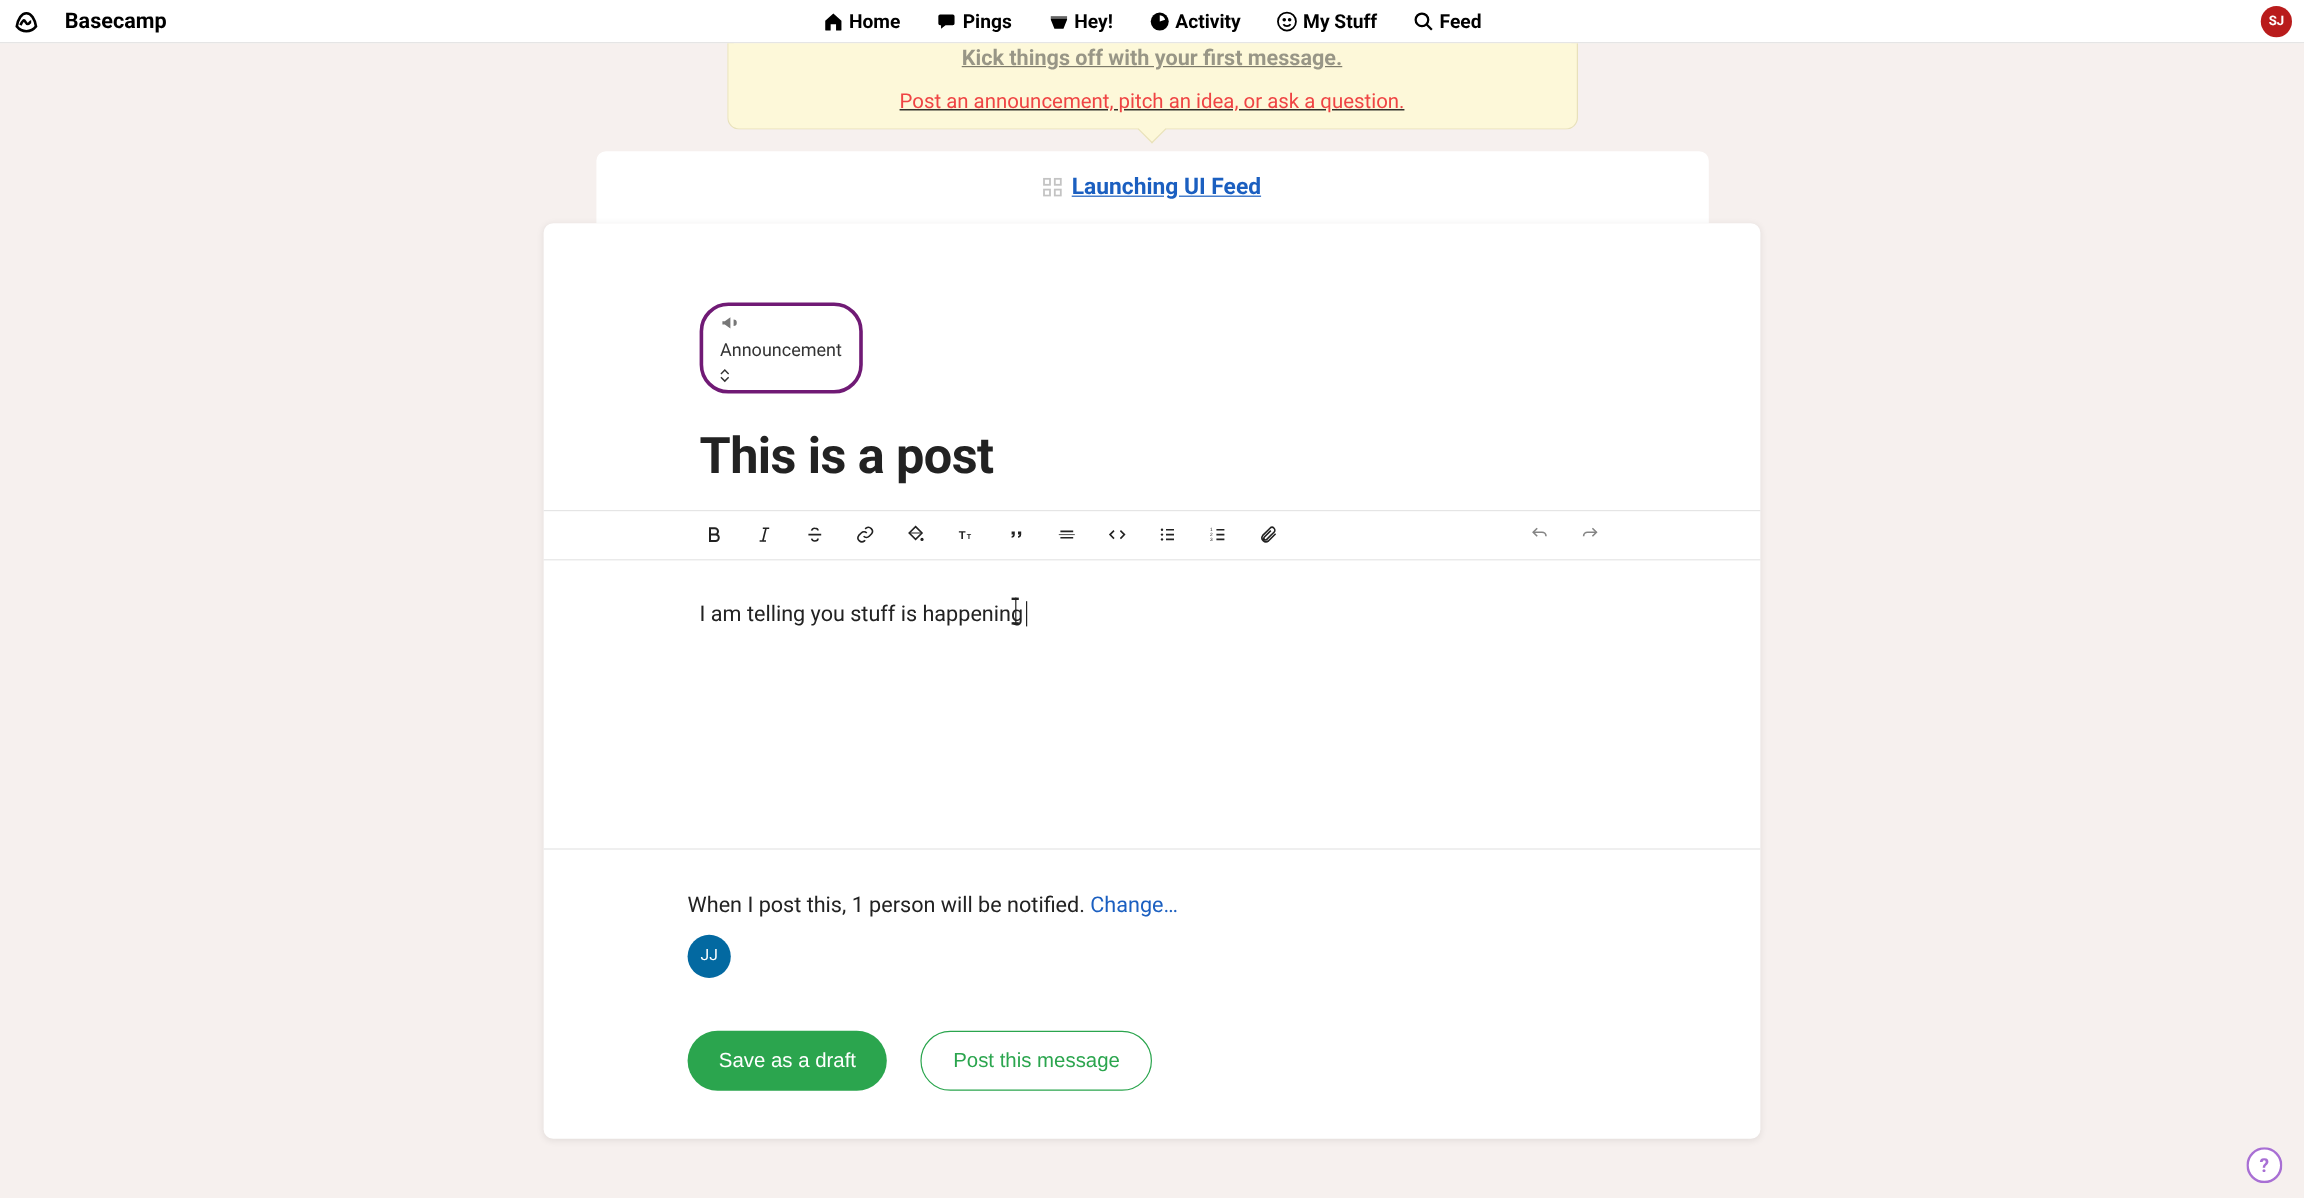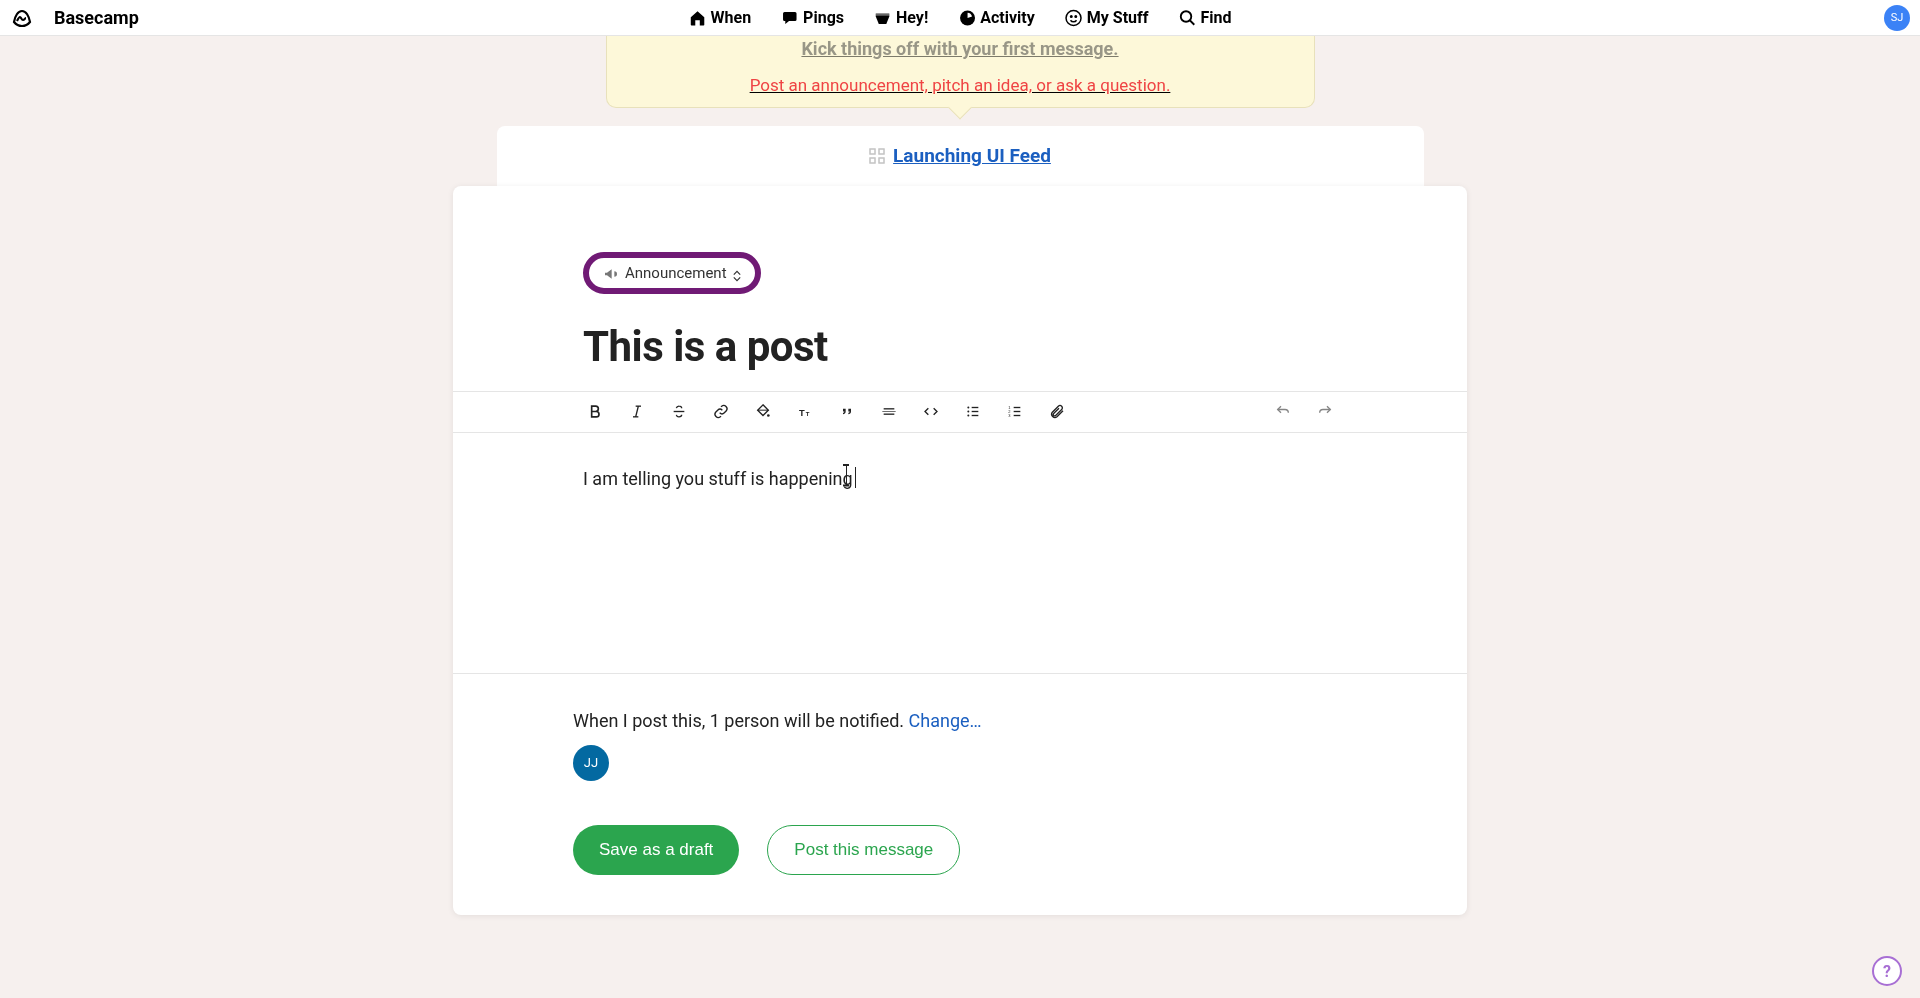--- a/index.html
+++ b/index.html
@@ -55,24 +55,24 @@
 .nav-item svg {
   width: 18px;
   height: 18px;
 }
 .avatar-top {
   position: absolute;
   right: 10px;
   width: 26px;
   height: 26px;
   border-radius: 50%;
-  background: #3b82f6;
+  background: #b91c1c;
   color: #fff;
   font-size: 11px;
-  font-weight: 400;
+  font-weight: 700;
   display: flex;
   align-items: center;
   justify-content: center;
 }
 .tip-banner {
   margin: 0 auto;
   width: 709px;
   background: #fdf8d9;
   border: 1px solid #e8e1bb;
   border-top: none;
@@ -135,28 +135,29 @@
   border-radius: 8px;
   box-shadow: 0 1px 6px rgba(0,0,0,0.08);
   margin-top: 0px;
   padding-top: 66px;
 }
 .editor-inner {
   padding: 0 130px;
 }
 .category-pill {
   display: inline-flex;
-  align-items: flex-end;
+  align-items: flex-start;
   gap: 6px;
-  border: 6px solid #701a75;
+  border: 3px solid #701a75;
   border-radius: 24px;
   padding: 6px 14px;
   font-size: 15px;
   color: #333;
   cursor: pointer;
+  flex-direction: column;
 }
 .category-pill .chevrons {
   display: flex;
   flex-direction: column;
   gap: 0px;
   line-height: 0;
 }
 .category-pill .chevrons svg {
   width: 8px;
   height: 6px;
@@ -314,21 +315,21 @@
         <path d="M4 16c1-6 4-11 8-11s7 5 8 11c-2 2.5-5 4-8 4s-6-1.5-8-4z"></path>
         <path d="M7 15c1-2 2-4 3-4s1.5 3 3 3 2-2 3-2"></path>
       </svg>
     <span class="brand-name">Basecamp</span>
   </div>
   <div class="nav">
     <div class="nav-item">
       <svg viewBox="0 0 24 24" fill="#000">
           <path d="M3 11l9-8 9 8v10a1 1 0 01-1 1h-5v-7h-6v7H4a1 1 0 01-1-1V11z"></path>
         </svg>
-      <span>When</span>
+      <span>Home</span>
     </div>
     <div class="nav-item">
       <svg viewBox="0 0 24 24" fill="#000">
           <path d="M4 4h14a2 2 0 012 2v8a2 2 0 01-2 2H10l-5 4v-4H4a2 2 0 01-2-2V6a2 2 0 012-2z"></path>
         </svg>
       <span>Pings</span>
     </div>
     <div class="nav-item">
       <svg viewBox="0 0 24 24" fill="#000">
           <path d="M3 6h18v4l-4 10H7L3 10V6z"></path>
@@ -350,21 +351,21 @@
           <circle cx="15" cy="10" r="1" fill="#000"></circle>
           <path d="M8 15c1 1.5 2.5 2 4 2s3-.5 4-2"></path>
         </svg>
       <span>My Stuff</span>
     </div>
     <div class="nav-item">
       <svg viewBox="0 0 24 24" fill="none" stroke="#000" stroke-width="2.5">
           <circle cx="10" cy="10" r="7"></circle>
           <line x1="15" y1="15" x2="21" y2="21"></line>
         </svg>
-      <span>Find</span>
+      <span>Feed</span>
     </div>
   </div>
   <div class="avatar-top">SJ</div>
 </div>
 
 <div class="tip-banner">
   <div class="tip-title">Kick things off with your first message.</div>
   <div class="tip-sub">Post an announcement, pitch an idea, or ask a question.</div>
 </div>
 

